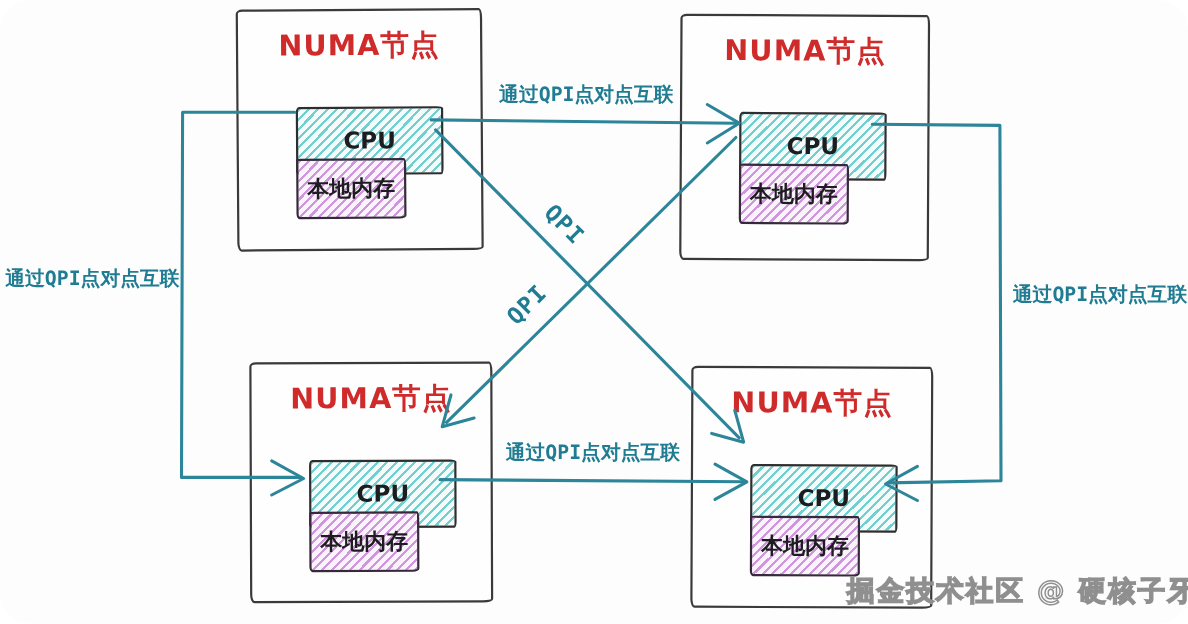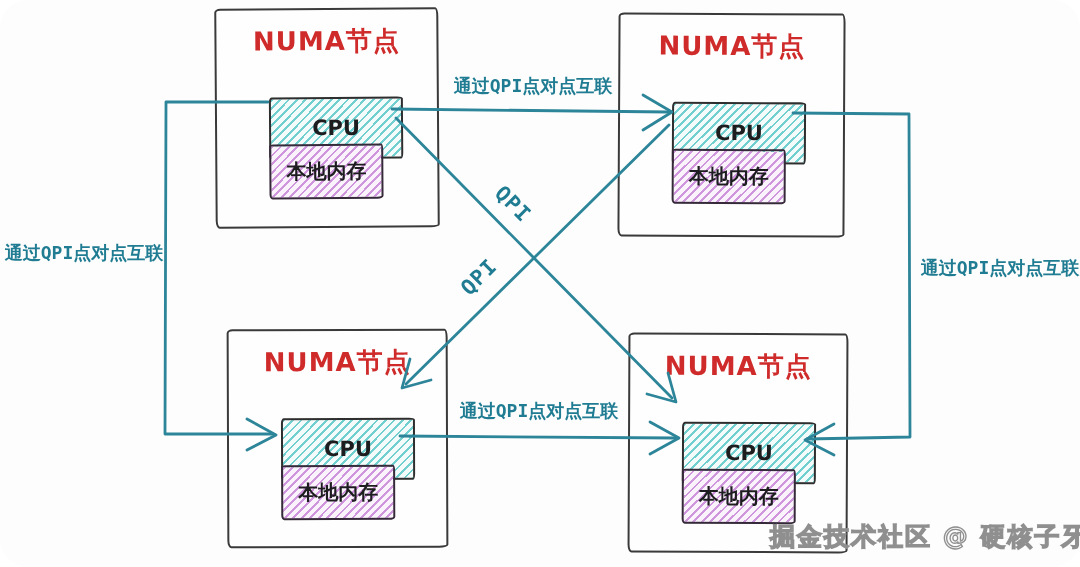--- a/index.html
+++ b/index.html
@@ -29,21 +29,21 @@
     display:flex;align-items:center;justify-content:center;
     color:#1d1d1f;font-weight:600;
   }
   .cpu{
     top:87px;width:134px;height:62px;font-size:21px;
     border:2.5px solid #2e2e2e;
     border-radius:3px 6px 2px 5px / 5px 2px 6px 3px;
     background:repeating-linear-gradient(135deg,#72cfcf 0px,#72cfcf 2px,#f3fbfb 2px,#f3fbfb 6px);
   }
   .mem{
-    top:134px;width:114px;height:55px;font-size:20px;
+    top:134px;width:100px;height:55px;font-size:20px;
     border:2.5px solid #35293a;
     border-radius:4px 2px 6px 3px / 2px 6px 3px 5px;
     background:repeating-linear-gradient(135deg,#cf96de 0px,#cf96de 2px,#faf3fc 2px,#faf3fc 6px);
   }
   
   .links{position:absolute;left:0;top:0;pointer-events:none;}
   .links path,.links polyline{
     fill:none;stroke:#2d8599;stroke-width:2.8;
     stroke-linecap:round;stroke-linejoin:round;
   }

